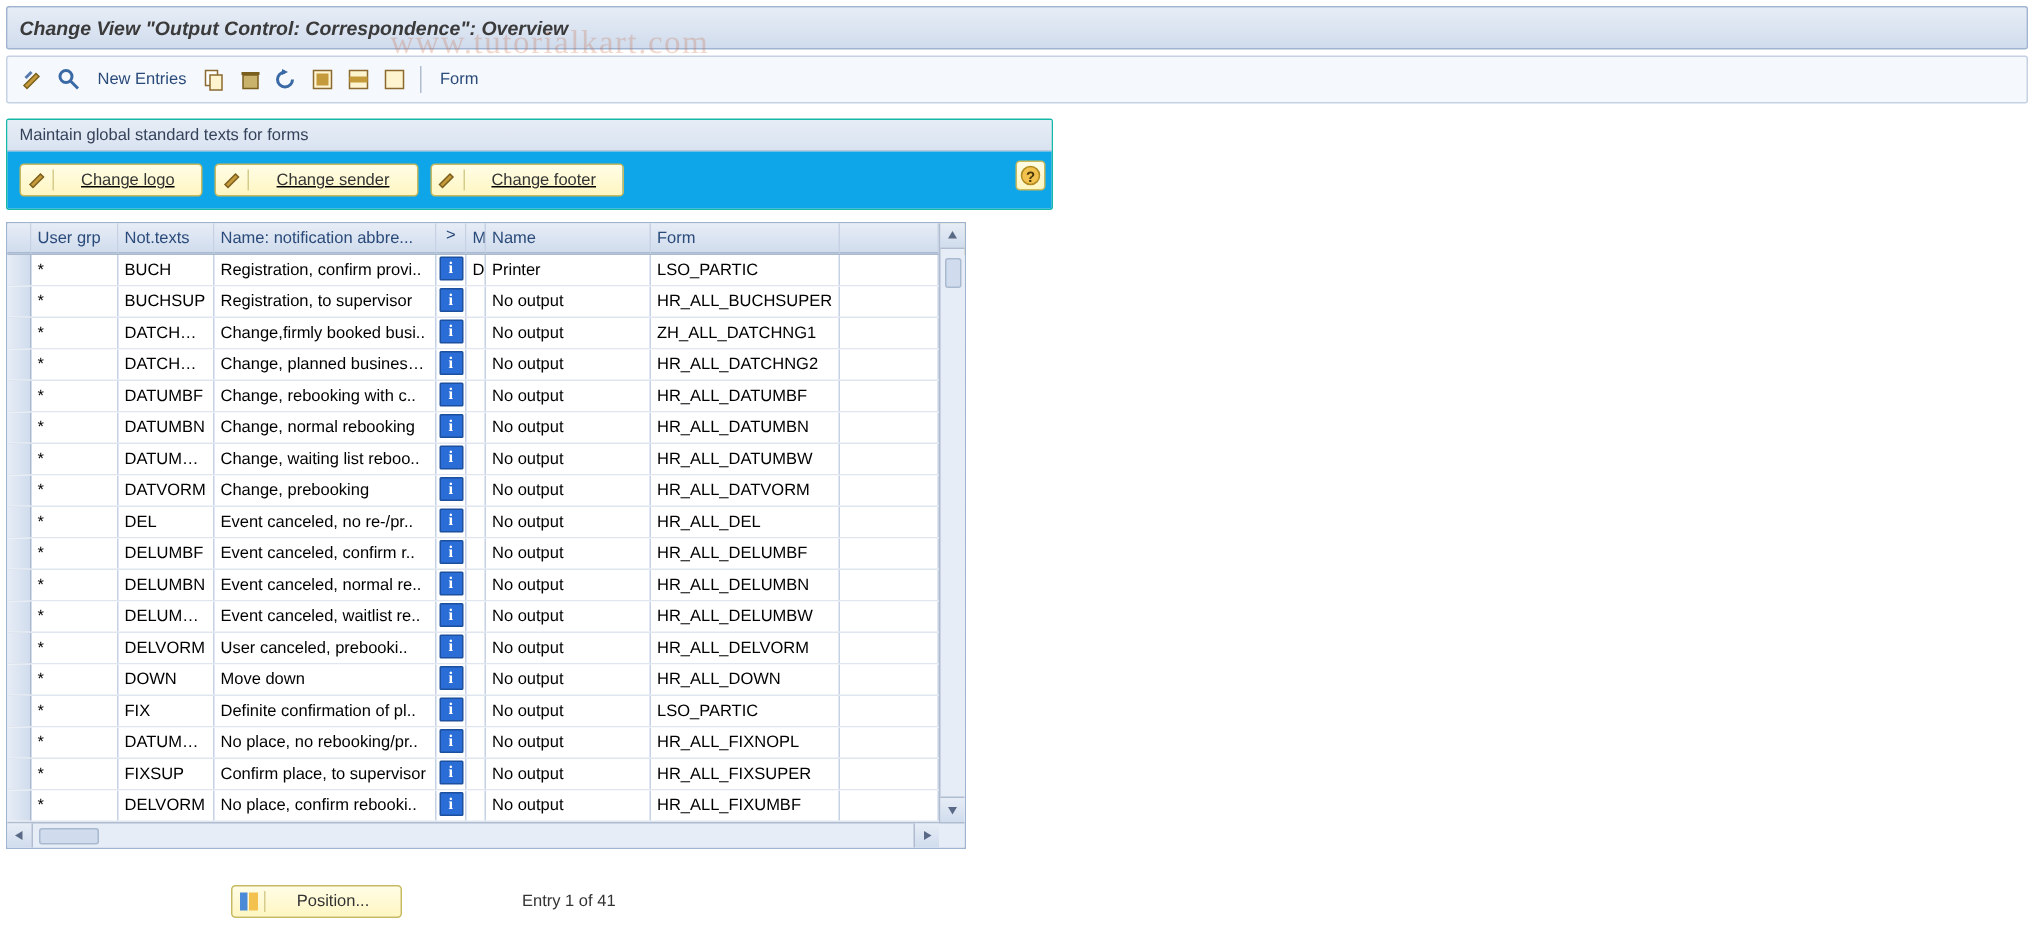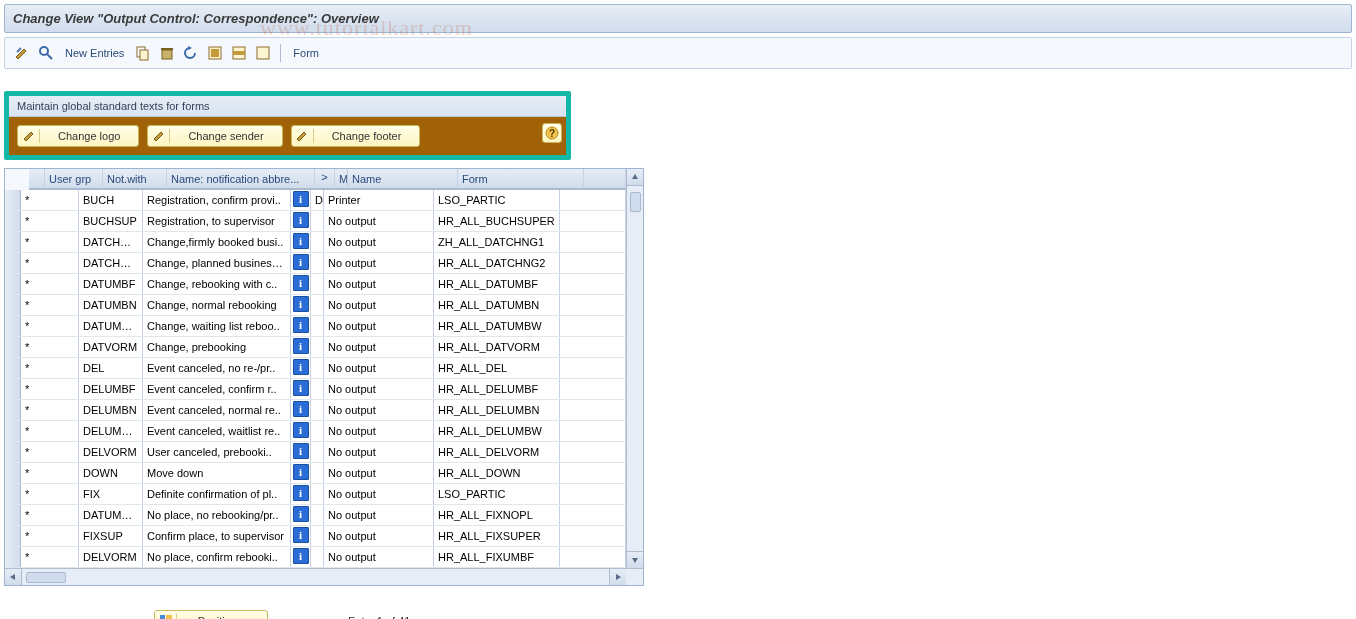--- a/index.html
+++ b/index.html
@@ -37,21 +37,21 @@
     color: #3a3a3a;
   }
   .toolbar {
     display: flex;
     align-items: center;
     gap: 6px;
     padding: 6px 8px;
     background: #f5f8fc;
     border: 1px solid #c6d2e3;
     border-radius: 2px;
-    margin-bottom: 22px;
+    margin-bottom: 10px;
   }
   .icon-btn {
     width: 18px;
     height: 18px;
     display: inline-flex;
     align-items: center;
     justify-content: center;
     cursor: pointer;
     border-radius: 2px;
   }
@@ -60,39 +60,40 @@
     cursor: pointer;
     padding: 0 4px;
   }
   .toolbar-group-divider {
     width: 1px;
     height: 18px;
     background: #b0bccf;
     margin: 0 2px;
   }
   .panel {
-    border: 5px solid #14b8a6;
+    border: 1px solid #14b8a6;
     border-radius: 2px;
     background: #e7edf6;
-    width: 567px;
+    width: 698px;
     margin-bottom: 8px;
     position: relative;
   }
   .panel-header {
     background: linear-gradient(#e7edf6,#d9e3f1);
     padding: 4px 8px;
     color: #34425a;
     border-bottom: 1px solid #b9c7da;
   }
   .panel-body {
     padding: 8px;
     display: flex;
     gap: 8px;
-    background: #a16207;
+    background: #0ea5e9;
     position: relative;
+    text-decoration: underline;
   }
   .sap-btn {
     display: inline-flex;
     align-items: center;
     background: linear-gradient(#fffde6,#fff6c2);
     border: 1px solid #c7b95e;
     border-radius: 3px;
     height: 22px;
     cursor: pointer;
     font-size: 11px;
@@ -127,21 +128,20 @@
   .table-container {
     border: 1px solid #9fb4d1;
     width: 640px;
     position: relative;
     background: #f5f8fc;
   }
   .table-header {
     display: flex;
     background: linear-gradient(#e7edf6,#d0dced);
     border-bottom: 1px solid #a9b9d0;
-    margin-left: 24px;
   }
   .th, .td {
     border-right: 1px solid #c6d2e3;
     padding: 3px 4px;
     overflow: hidden;
     white-space: nowrap;
     text-overflow: ellipsis;
     height: 20px;
     line-height: 14px;
   }
@@ -347,21 +347,21 @@
 <div class="table-container">
   <div class="corner-config">
     <svg width="12" height="12">
         <rect x="1" y="1" width="4" height="10" fill="#f2a03a"></rect>
         <rect x="6" y="1" width="5" height="10" fill="#4a8ad6"></rect>
       </svg>
   </div>
   <div class="table-header">
     <div class="th col-sel"></div>
     <div class="th col-usergrp">User grp</div>
-    <div class="th col-notabbr">Not.with</div>
+    <div class="th col-notabbr">Not.texts</div>
     <div class="th col-notname">Name: notification abbre...</div>
     <div class="th col-info">&gt;</div>
     <div class="th col-m">M</div>
     <div class="th col-name">Name</div>
     <div class="th col-form">Form</div>
     <div class="th col-spacer" style="margin-right:17px;"></div>
   </div>
   <div id="table-body">
       <div class="row">
         <div class="td col-sel"></div>

